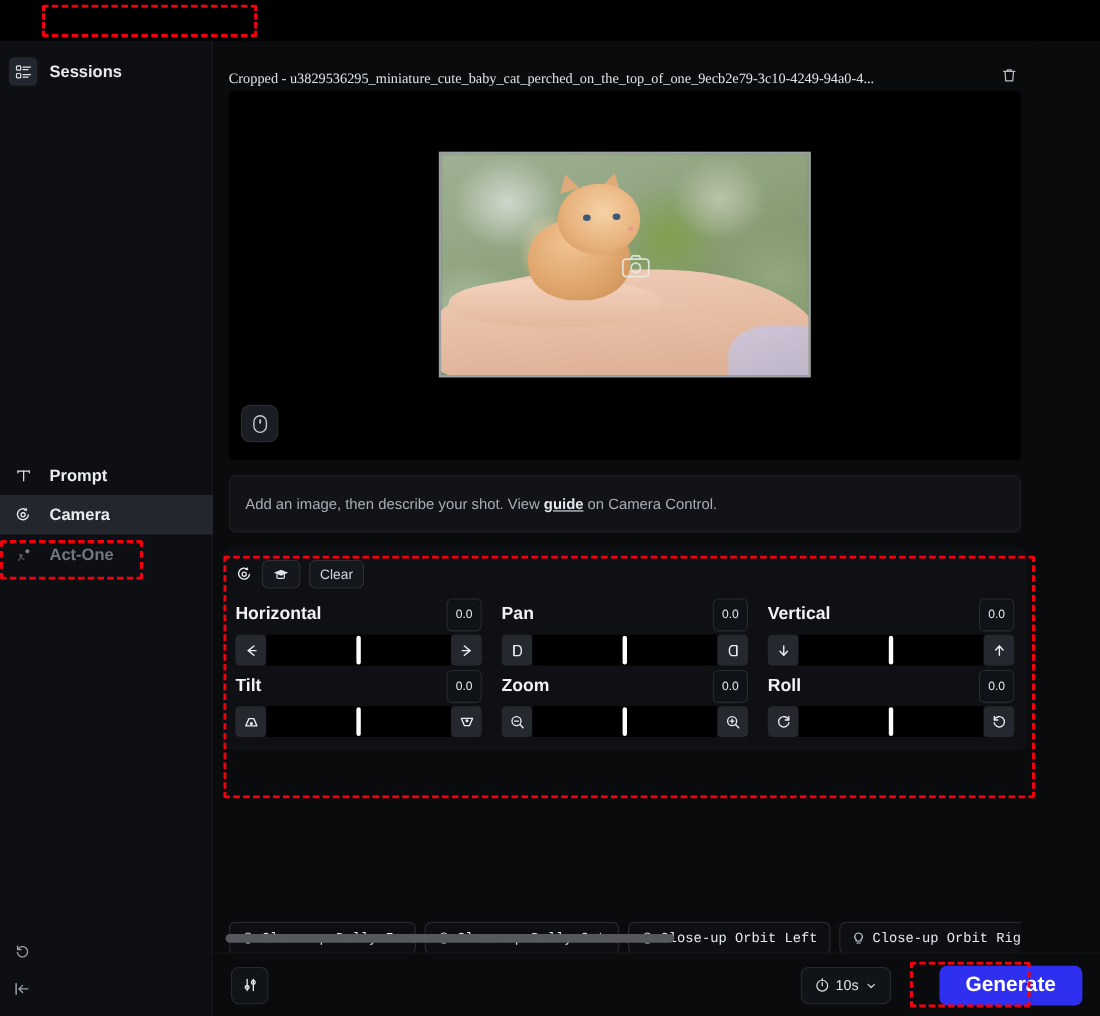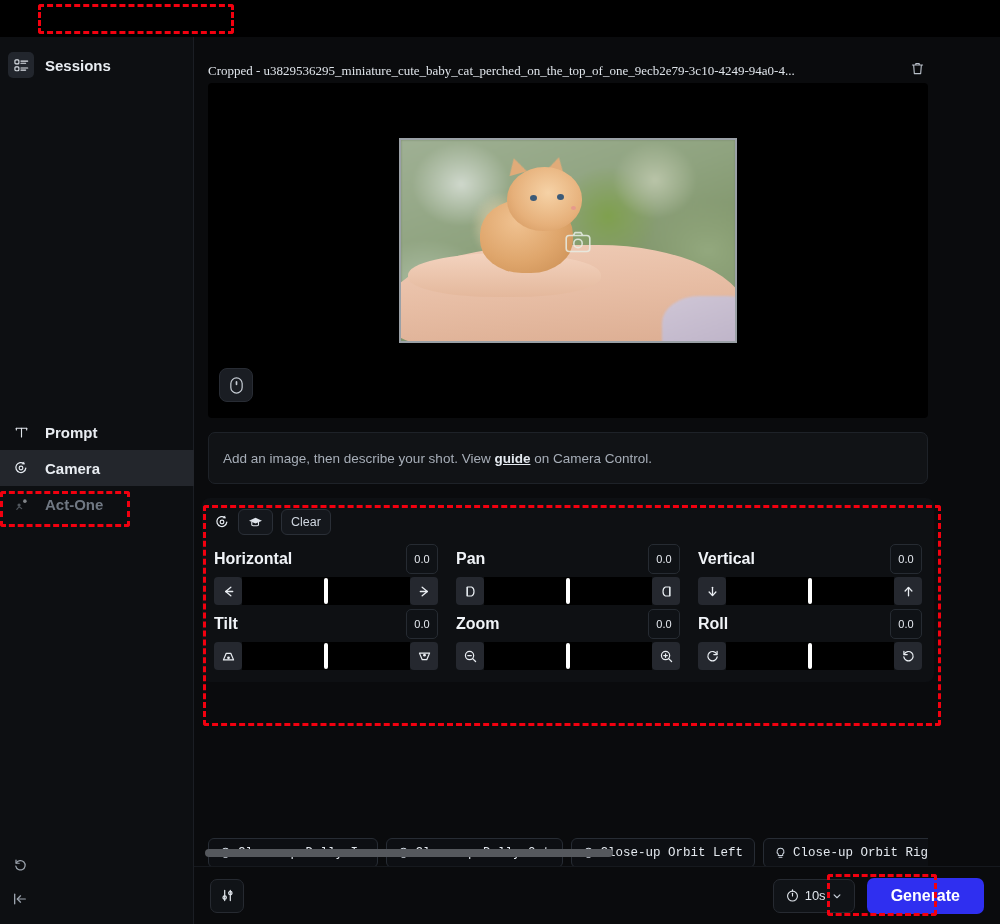--- a/index.html
+++ b/index.html
@@ -174,36 +174,36 @@
     border:1px solid #272c34; border-radius:6px; background:#0d0f13;
     font-family:"Liberation Mono", monospace; font-size:12.5px; color:#e4e9ef;
     white-space:nowrap; cursor:pointer; flex:0 0 auto;
   }
   .hscroll { position:absolute; left:195px; right:14px; bottom:48px; height:10px; }
   .hscroll .track { position:absolute; inset:0; }
   .hscroll .bar { position:absolute; left:10px; top:1px; height:8px; width:408px; background:#55585d; border-radius:4px; cursor:pointer;}
 
   .bottombar {
     position:absolute; left:194px; right:0; bottom:0; height:58px; background:#0a0b0d;
-    border-top:1px solid #16191e; display:flex; align-items:center; padding:0 16px;
+    border-top:1px solid #16191e; display:flex; align-items:center; padding:0 16px;gap:32px;
   }
   .tune-btn {
     width:34px; height:34px; border:1px solid #262a31; border-radius:7px; background:#101317;
     display:flex; align-items:center; justify-content:center; cursor:pointer;
   }
   .spacer { flex:1; }
   .dur-btn {
     display:flex; align-items:center; gap:6px; height:34px; padding:0 12px;
     border:1px solid #262a31; border-radius:7px; background:#101317;
     font-size:13px; color:#dfe4ea; cursor:pointer; margin-right:12px;
   }
   .generate-btn {
     height:36px; padding:0 24px; border-radius:7px; background:#2f2ff0;
     display:flex; align-items:center; justify-content:center;
-    font-size:16px; font-weight:700; color:#fff; cursor:pointer;
+    font-size:19px; font-weight:700; color:#fff; cursor:pointer;
   }
 
   
   .anno { position:absolute; border:3px dashed #f2000f; border-radius:3px; pointer-events:none; z-index:50;}
   #anno-model   { left:38px;  top:4px;   width:196px; height:30px; }
   #anno-camera  { left:0px;   top:491px; width:130px; height:36px; }
   #anno-cc      { left:203px; top:505px; width:738px; height:221px; }
   #anno-gen     { left:827px; top:874px; width:110px; height:42px; }
   svg { display:block; }
 </style>

